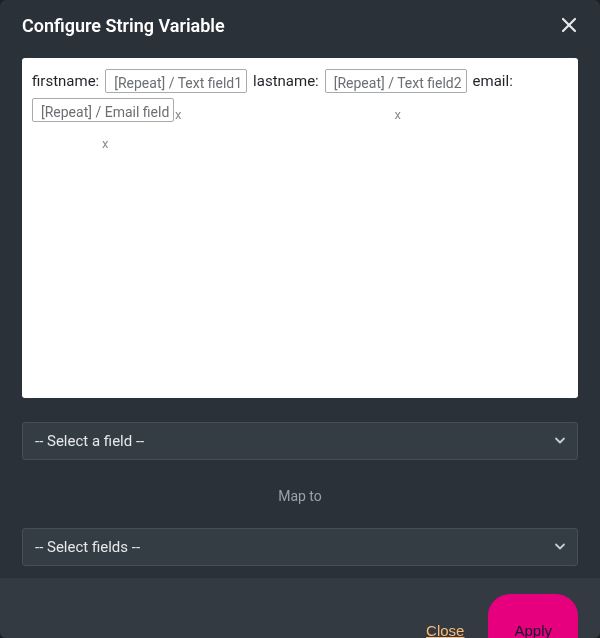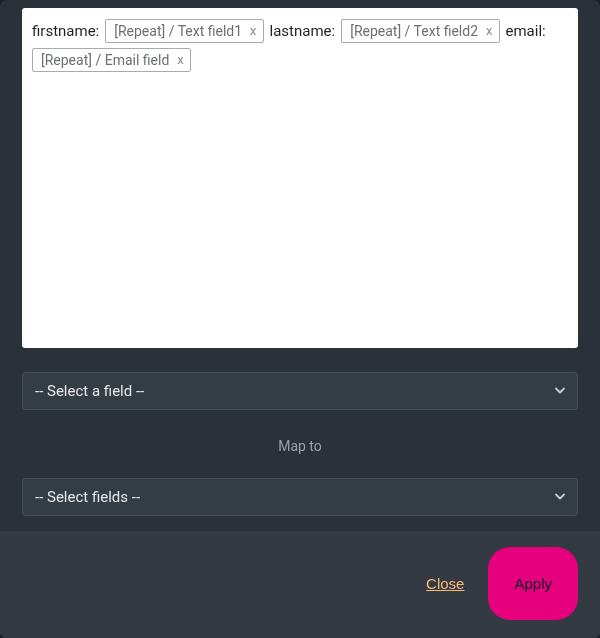--- a/index.html
+++ b/index.html
@@ -74,20 +74,21 @@
       display: inline-flex;
       align-items: center;
       border: 1px solid #aaa;
       background: #fff;
       color: #6b6f73;
       padding: 0px 4px 0px 8px;
       height: 24px;
       font-size: 14px;
       border-radius: 2px;
       gap: 6px;
+      flex-direction: column;
     }
     .token-remove {
       color: #8a8d90;
       font-size: 13px;
       padding: 0 2px;
       cursor: pointer;
     }
     .select-wrap {
       position: relative;
       width: 100%;
@@ -145,20 +146,29 @@
       border-radius: 22px;
       cursor: pointer;
       font-weight: 500;
     }
   </style>
 </head>
 <body>
 
 <div class="modal">
 
+  <div class="modal-header">
+    <div class="modal-title">Configure String Variable</div>
+    <div class="close-icon">
+      <svg width="18" height="18" viewBox="0 0 18 18" fill="none" stroke="currentColor" stroke-width="2.2" stroke-linecap="round">
+        <line x1="3" y1="3" x2="15" y2="15"></line>
+        <line x1="15" y1="3" x2="3" y2="15"></line>
+      </svg>
+    </div>
+  </div>
 
   <div class="modal-body">
 
     <div class="editor">
       <div class="editor-line">
 
         <span class="kv-label">firstname:</span>
         <span class="token">
           <span>[Repeat] / Text field1</span>
           <span class="token-remove">x</span>

